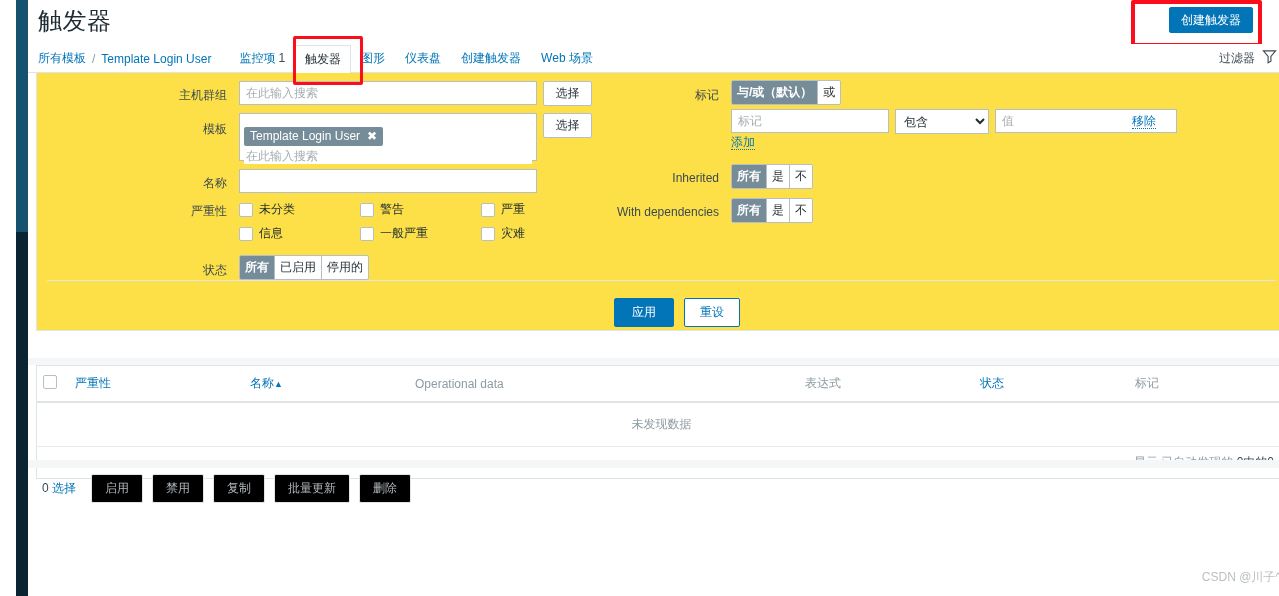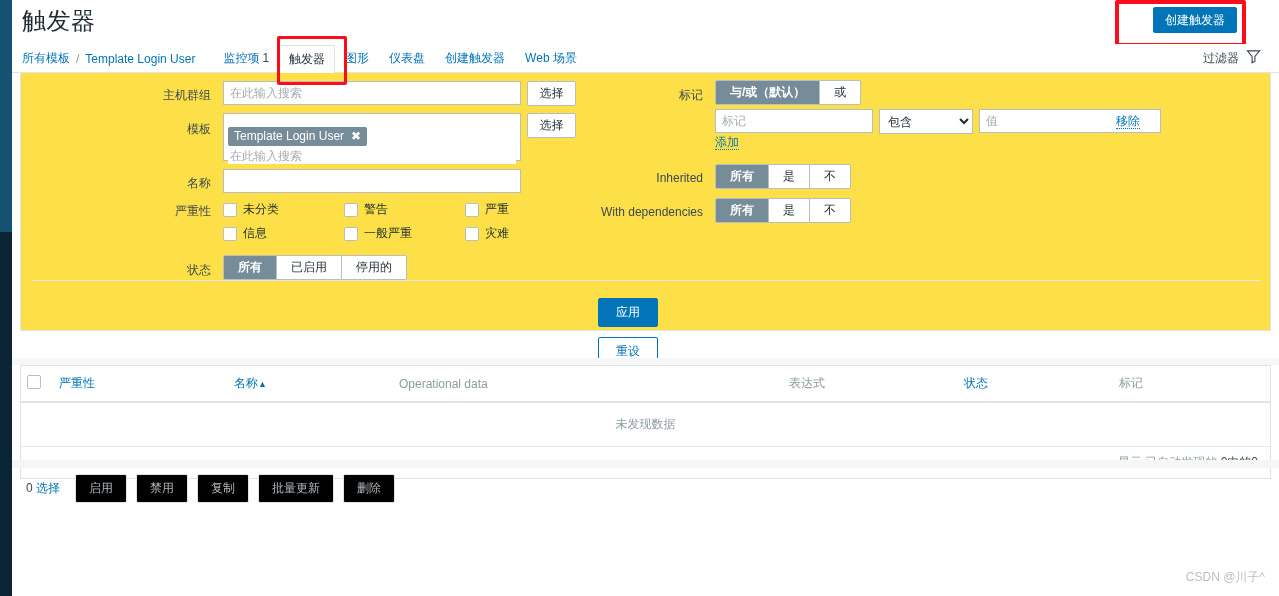--- a/index.html
+++ b/index.html
@@ -5,21 +5,21 @@
   * { box-sizing: border-box; }
   html, body {
     margin: 0; padding: 0;
     width: 1279px; height: 596px;
     background: #ffffff;
     font-family: "Liberation Sans", "DejaVu Sans", sans-serif;
     font-size: 12px;
     color: #1f2c33;
     overflow: hidden;
   }
-  #root { position: relative; width: 1155px; height: 596px; background:#ffffff; }
+  #root { position: relative; width: 1155px; height: 596px; background:#ffffff;margin-left:16px; }
 
   
   .sidebar-strip {
     position: absolute; left: 0; top: 0; width: 12px; height: 596px;
     background: #0e3d5c;
   }
   .sidebar-strip .seg-a { position:absolute; top:0; left:0; width:12px; height:232px; background:#15526f; }
   .sidebar-strip .seg-b { position:absolute; top:232px; left:0; width:12px; height:364px; background:#0b2433; }
 
   
@@ -113,21 +113,21 @@
 
   .btn-select {
     height:25px; min-width:49px; border:1px solid #b8bfc4; background:#fff;
     color:#1f2c33; font-size:12px; border-radius:2px; cursor:pointer;
     font-family:"Liberation Sans", sans-serif;
   }
 
   
   .seg { display:inline-flex; border:1px solid #b8bfc4; border-radius:2px; overflow:hidden; }
   .seg .opt {
-    font-size:12px; padding:4px 14px; background:#ffffff; color:#1f2c33;
+    font-size:12px; padding:4px 5px; background:#ffffff; color:#1f2c33;
     cursor:pointer; border-right:1px solid #b8bfc4; line-height:15px;
     white-space:nowrap;
   }
   .seg .opt:last-child { border-right:none; }
   .seg .opt.on { background:#768d99; color:#ffffff; font-weight:bold; }
 
   
   .cb-row { position:absolute; display:flex; align-items:center; gap:6px; font-size:12px; color:#1f2c33; }
   .cbx {
     width:14px; height:14px; border:1px solid #b8bfc4; background:#fff;
@@ -324,21 +324,21 @@
       <div class="fl" style="left:530px; top:132px; width:152px;">With dependencies</div>
       <div class="ff" style="left:694px; top:125px;">
         <span class="seg">
           <span class="opt on">所有</span>
           <span class="opt">是</span>
           <span class="opt">不</span>
         </span>
       </div>
 
       <div class="sep-line" style="top:207px;"></div>
-      <div class="ff" style="left:577px; top:225px; display:flex; gap:10px;flex-direction:column;">
+      <div class="ff" style="left:577px; top:225px; display:flex; gap:10px;">
         <button class="btn-primary">应用</button>
         <button class="btn-ghost">重设</button>
       </div>
     </div>
 
     <div class="gray-gap"></div>
 
     <div class="table-wrap">
       <table class="grid">
         <thead>

